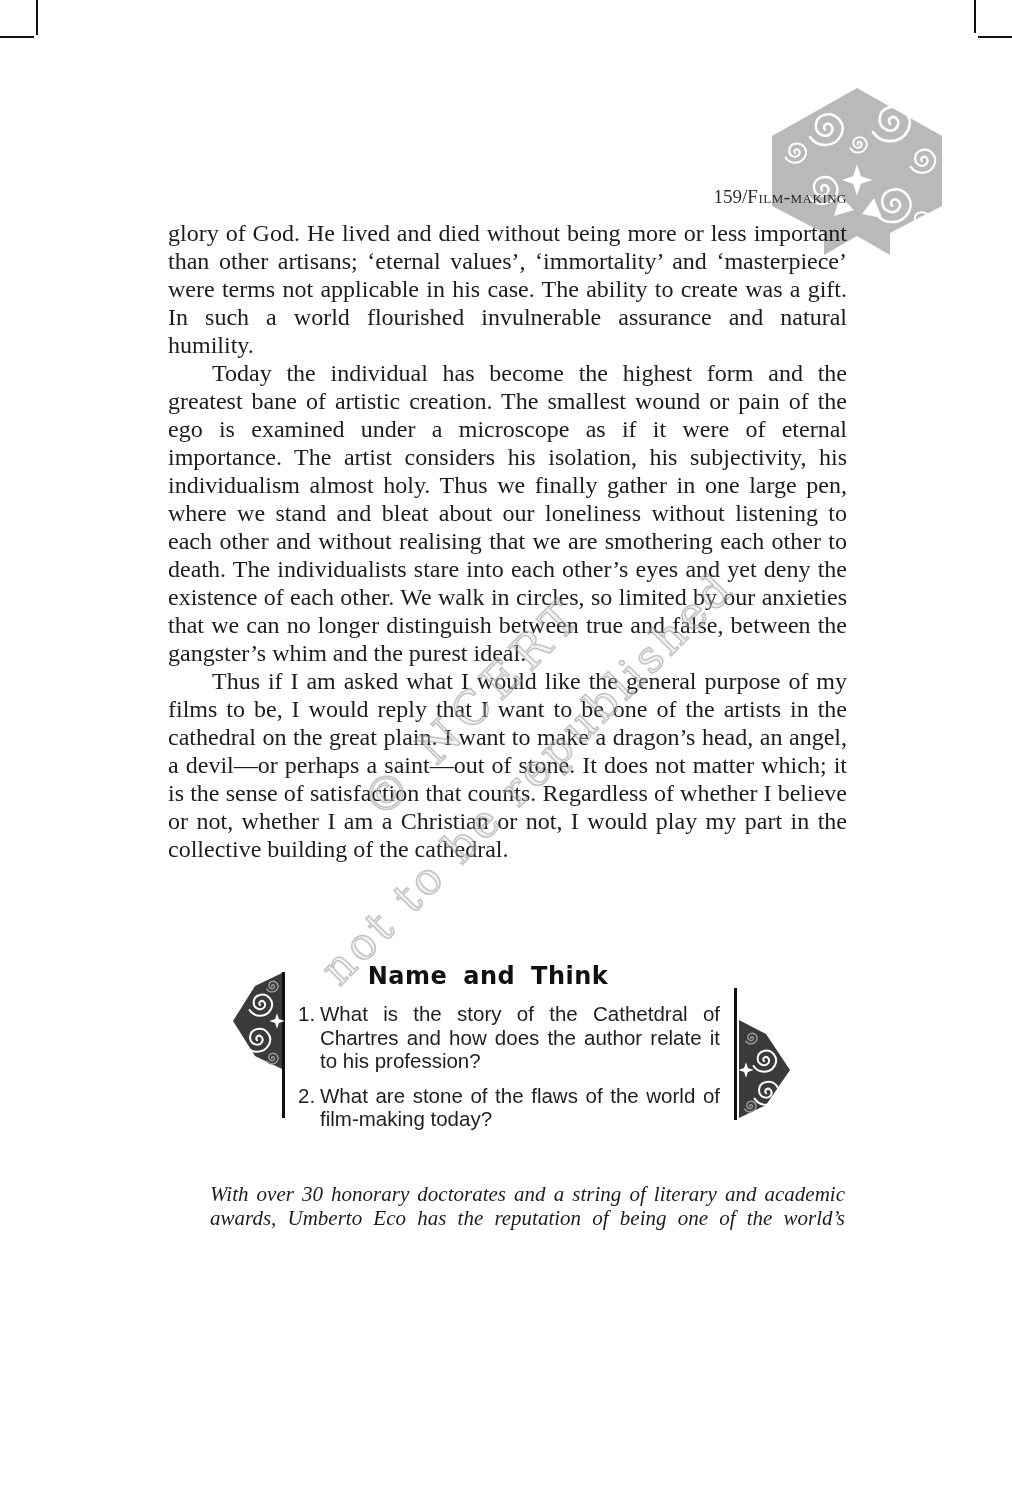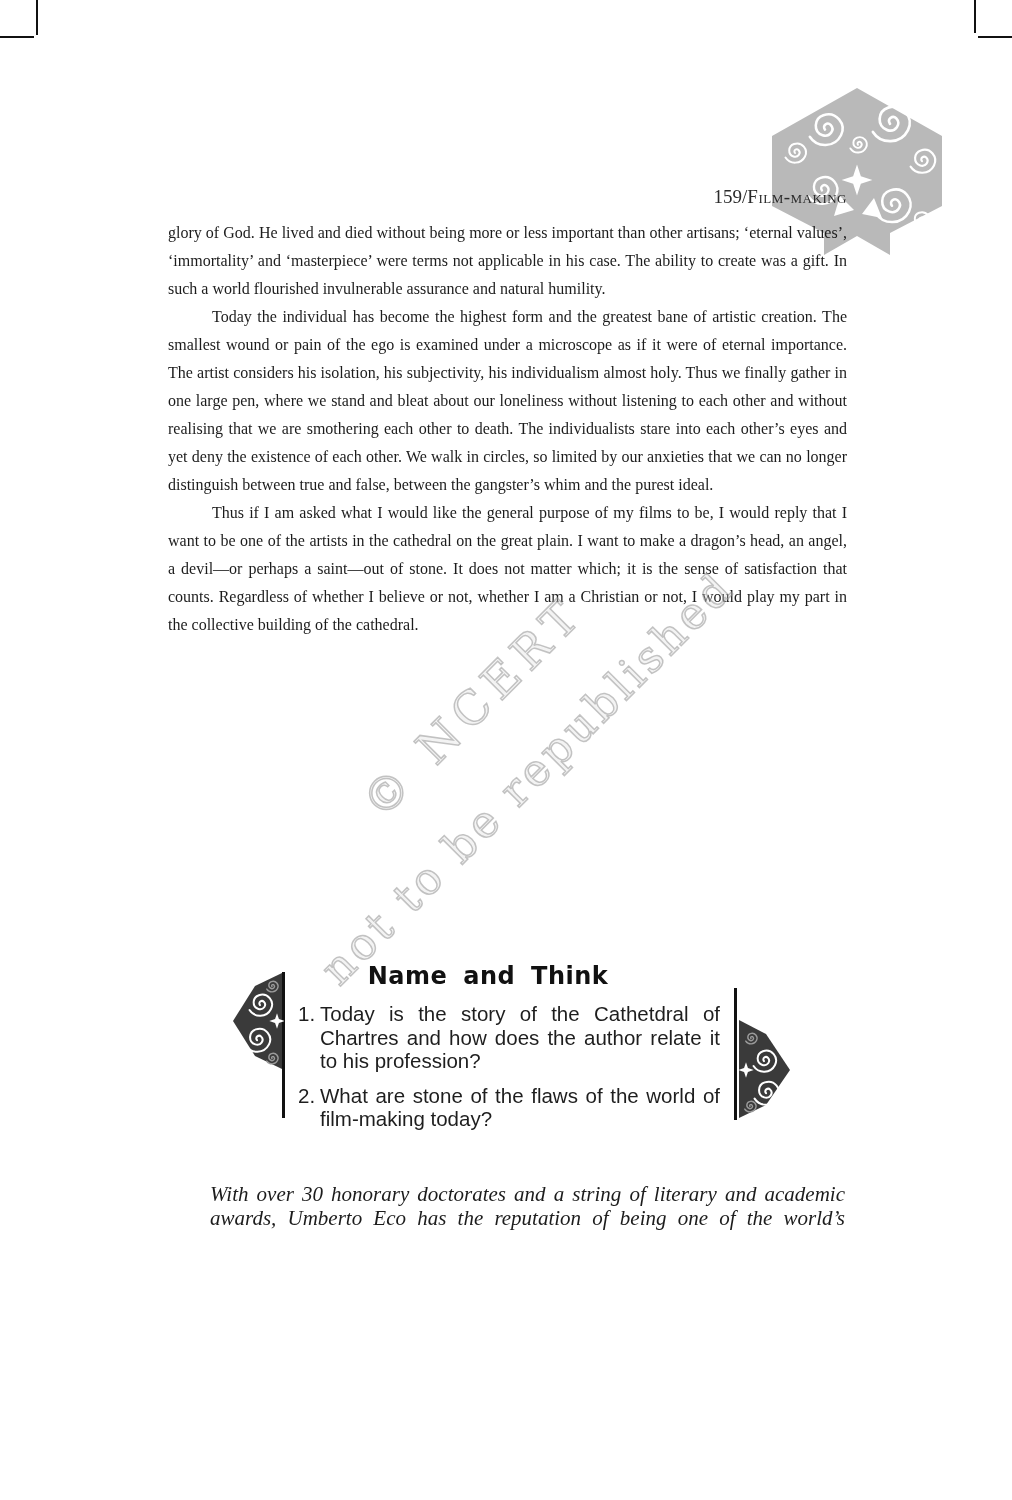--- a/index.html
+++ b/index.html
@@ -17,21 +17,21 @@
   .page-header{
     position:absolute; top:186px; left:168px; width:679px;
     text-align:right; font-size:19px; color:#2a2a2a;
   }
   .page-header .chapter{font-variant:small-caps; letter-spacing:0.5px;}
   
   .ornament{position:absolute;}
   
   .body-copy{
     position:absolute; left:168px; top:219px; width:679px;
-    font-size:16px; line-height:28px; text-align:justify;
+    font-size:24px; line-height:28px; text-align:justify;
   }
   .body-copy p{margin:0; text-indent:44px;}
   .body-copy p.no-indent{text-indent:0;}
   
   .st-rule{position:absolute; width:3px; background:#111;}
   .st-title{
     position:absolute; left:268px; top:962px; width:440px;
     text-align:center;
     font-family:"DejaVu Sans", sans-serif;
     font-weight:bold; font-size:24px; letter-spacing:0.5px; word-spacing:7px;
@@ -145,21 +145,21 @@
       <use href="#sp" transform="translate(13,88) scale(0.55)" stroke="#9a9a9a" stroke-width="2.6"></use>
     </g>
     <use href="#star4" transform="translate(9,52) scale(0.55)" fill="#ffffff"></use>
   </svg>
 
   <div class="st-title">Name and Think</div>
 
   <div class="st-list">
     <div class="st-item">
       <span class="st-num">1.</span>
-      <span class="st-text">Today is the story of the Cathetdral of Chartres and how does the author relate it to his profession?</span>
+      <span class="st-text">What is the story of the Cathetdral of Chartres and how does the author relate it to his profession?</span>
     </div>
     <div class="st-item">
       <span class="st-num">2.</span>
       <span class="st-text">What are stone of the flaws of the world of film-making today?</span>
     </div>
   </div>
 
 
   <div class="interview-intro">
     <span>With over 30 honorary doctorates and a string of literary and academic awards, Umberto Eco has the reputation of being one of the world’s foremost intellectuals. A professor at the University of Bologna in Italy, Umberto Eco is known for his ideas on semiotics, literary interpretation and medieval aesthetics.  He is a distinguished novelist and writer. His novel, </span><span class="roman">The Name of the</span>

